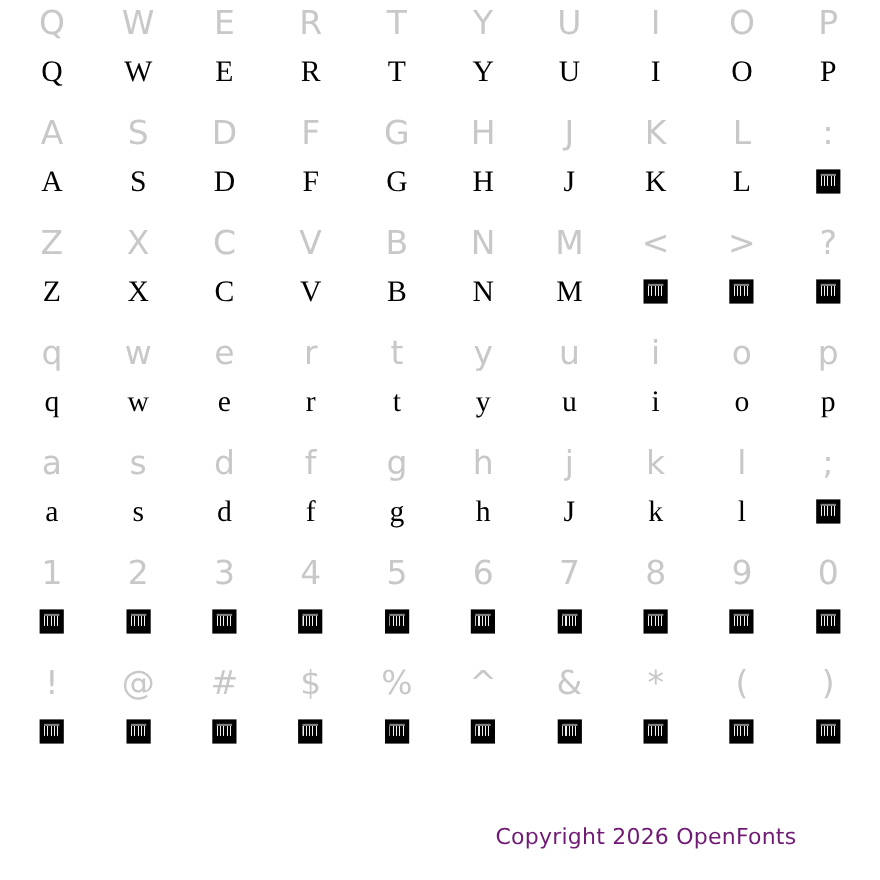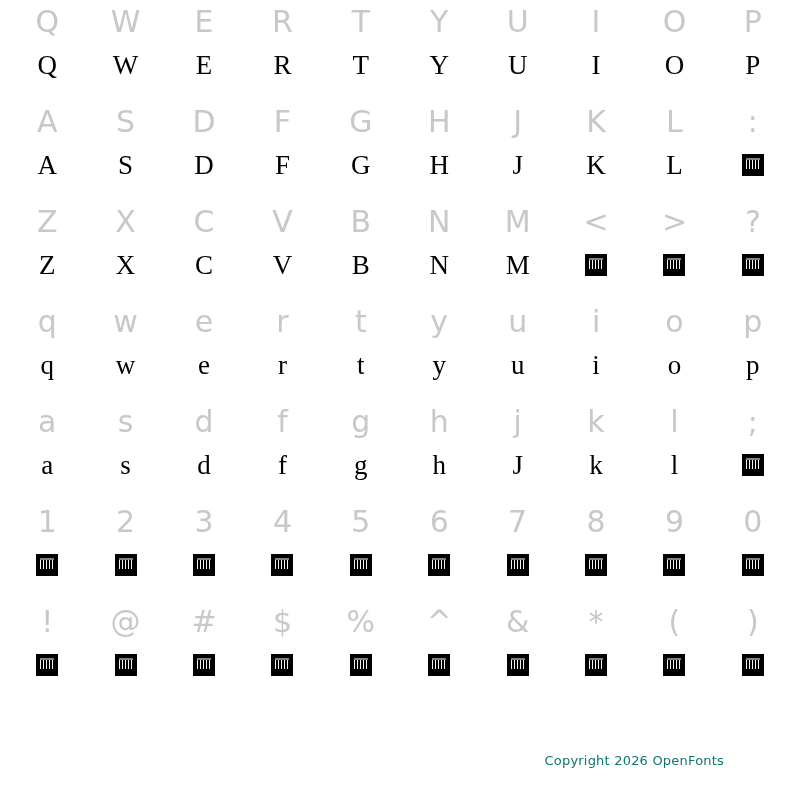--- a/index.html
+++ b/index.html
@@ -100,22 +100,22 @@
     width: 800px;
     height: 80px;
     display: flex;
     align-items: center;
     justify-content: flex-end;
     box-sizing: border-box;
     padding-right: 76px;
   }
   #copyright {
     font-family: "DejaVu Sans", sans-serif;
-    font-size: 13px;
-    color: #0f766e;
+    font-size: 20px;
+    color: #701a75;
     letter-spacing: 0.2px;
     white-space: nowrap;
   }
 </style>
 </head>
 <body>
 
 <div id="specimen">
     <div class="row-pair">
       <div class="cell">

